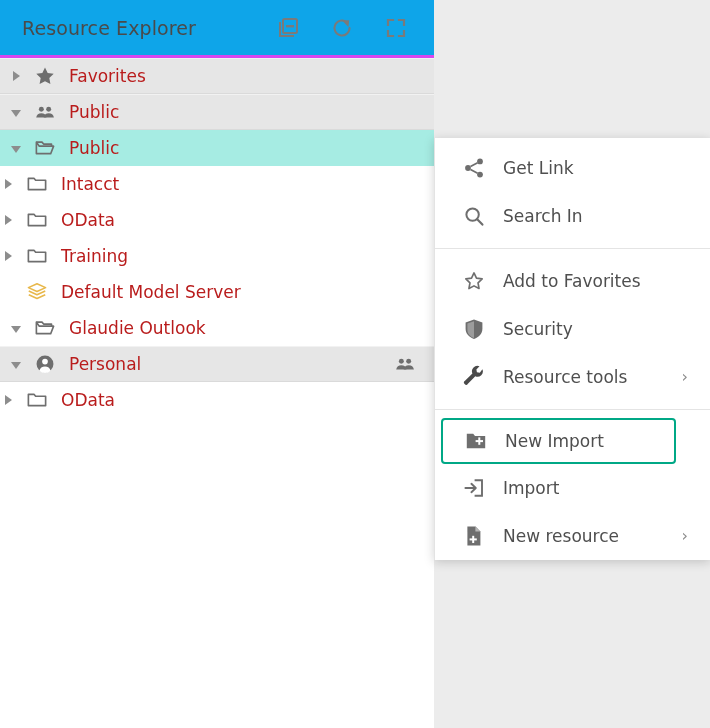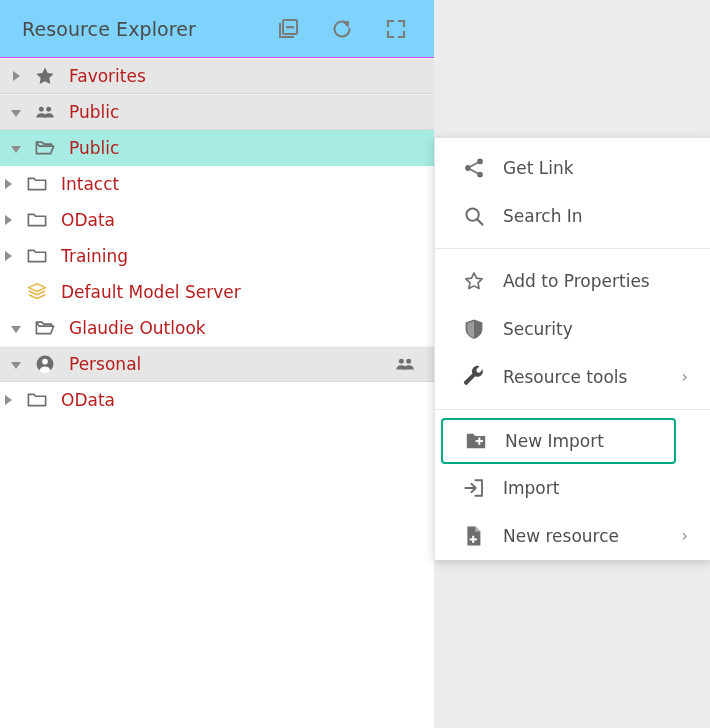--- a/index.html
+++ b/index.html
@@ -11,23 +11,23 @@
   }
   #app{position:relative;width:710px;height:728px;background:#ececec;}
 
   
   #tree-panel{
     position:absolute;left:0;top:0;width:434px;height:728px;
     background:#ffffff;
     box-sizing:border-box;
   }
   #panel-header{
-    height:58px;background:#7dd3fc;
+    height:58px;background:#0ea5e9;
     display:flex;align-items:center;
-    border-bottom:1px solid #d946ef;
+    border-bottom:3px solid #d946ef;
     box-sizing:border-box;
     text-align:right;
   }
   #panel-title{
     flex:0 0 auto;margin-left:22px;
     font-size:19px;color:#4a4a4a;letter-spacing:.1px;
   }
   #header-tools{
     margin-left:auto;display:flex;align-items:center;gap:26px;margin-right:24px;
   }
@@ -288,21 +288,21 @@
         </span>
         <span class="menu-label">Search In</span>
       </div>
       <div class="menu-sep"></div>
       <div class="menu-item">
         <span class="menu-icon">
           <svg width="22" height="22" viewBox="0 0 24 24" aria-hidden="true">
             <path d="M12 3.2l2.7 5.7 6.2.8-4.5 4.3 1.1 6.2L12 17.3 6.5 20.2l1.1-6.2L3.1 9.7l6.2-.8z" fill="none" stroke="#6e6e6e" stroke-width="1.8" stroke-linejoin="round"></path>
           </svg>
         </span>
-        <span class="menu-label">Add to Properties</span>
+        <span class="menu-label">Add to Favorites</span>
       </div>
       <div class="menu-item">
         <span class="menu-icon">
           <svg width="24" height="24" viewBox="0 0 24 24" aria-hidden="true">
             <path d="M12 2.4 L20.4 5.6 v6.2c0 5-3.5 8.6-8.4 10.1C7.1 20.4 3.6 16.8 3.6 11.8V5.6z" fill="#6e6e6e"></path>
             <path d="M12 4.2 v16.8 c-4-1.4-6.6-4.4-6.6-8.6V6.6z" fill="#fff" opacity=".32"></path>
           </svg>
         </span>
         <span class="menu-label">Security</span>
       </div>

